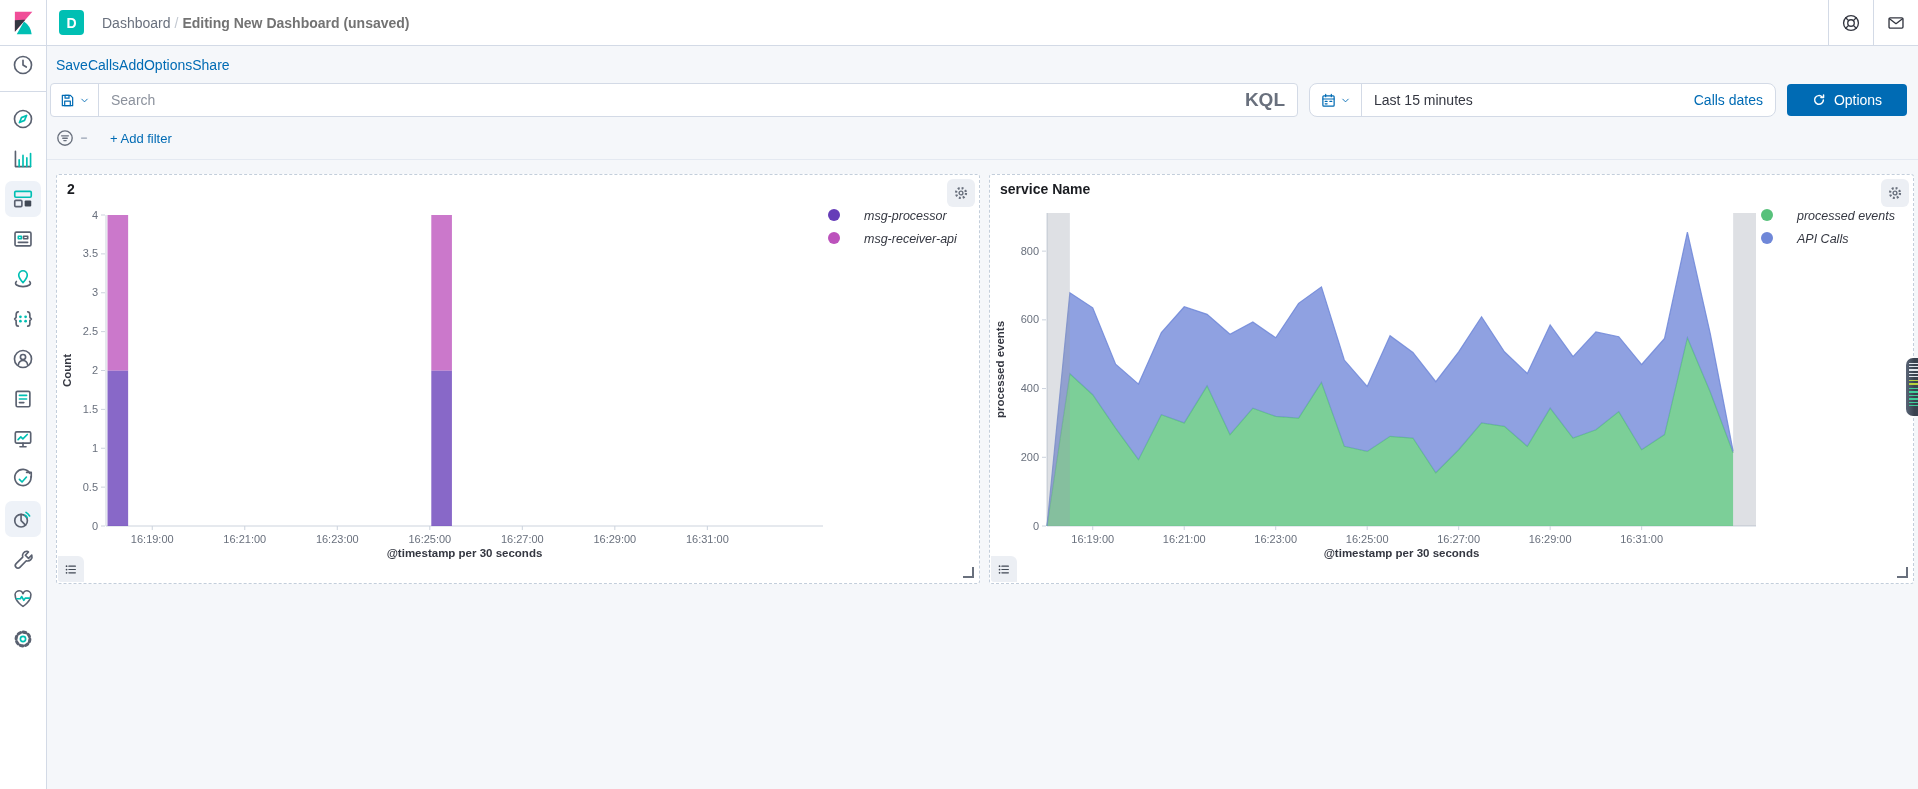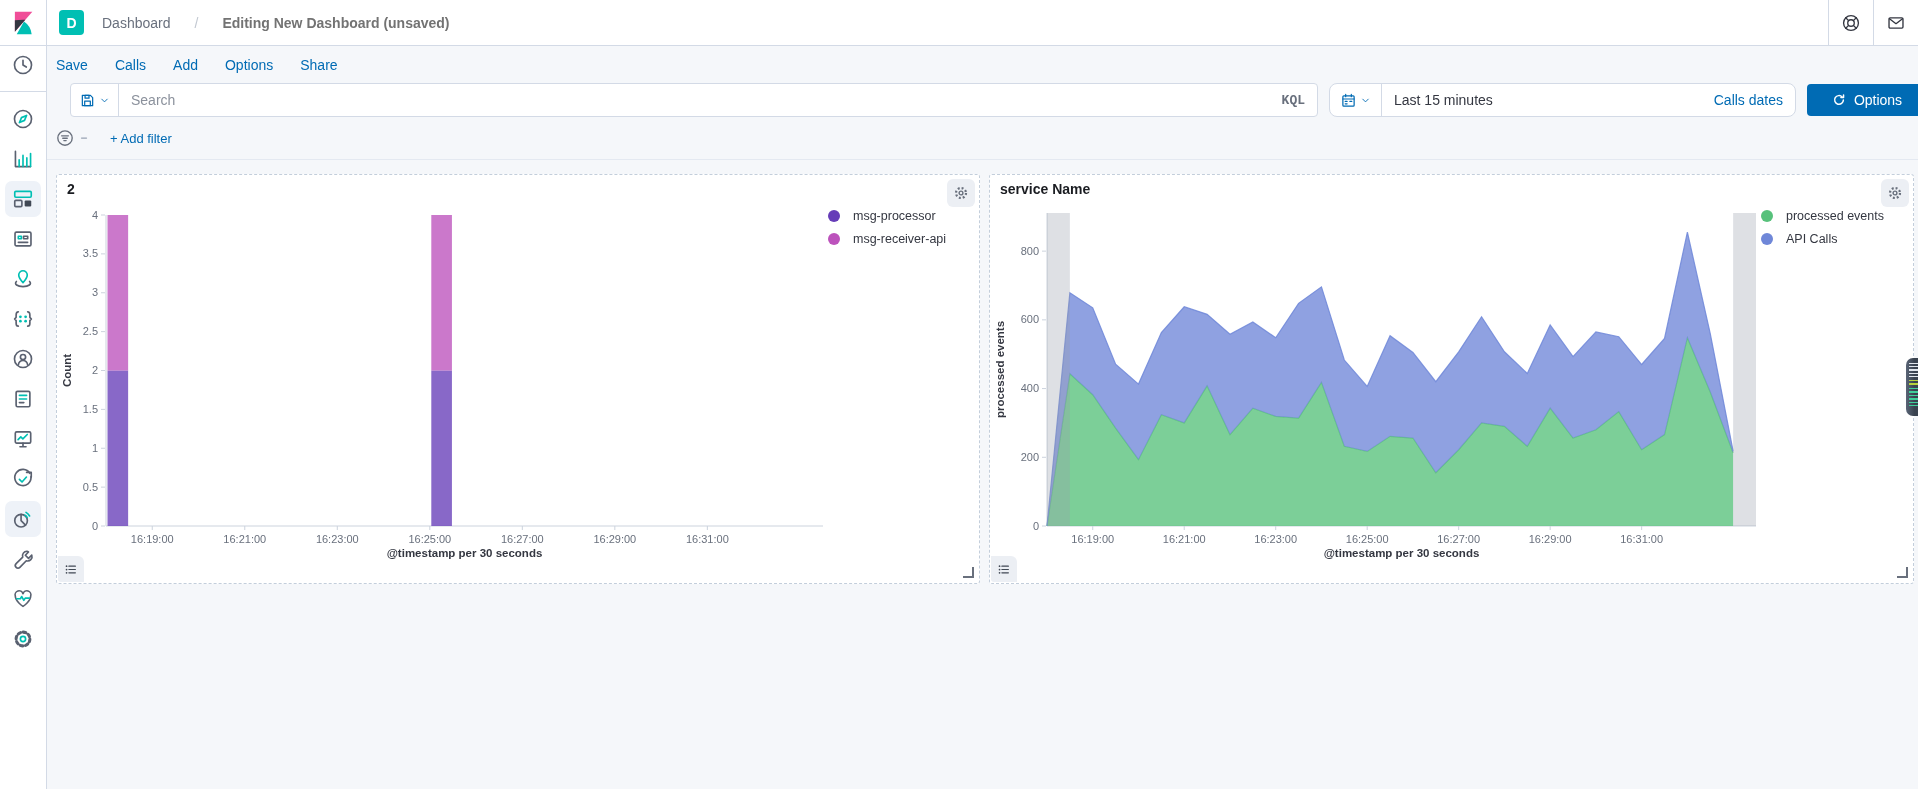--- a/index.html
+++ b/index.html
@@ -12,48 +12,48 @@
   .blue-ic{fill:none;stroke:#006bb4;stroke-width:1.3;stroke-linecap:round;stroke-linejoin:round}
   .dark-ic{fill:none;stroke:#343741;stroke-width:1.2;stroke-linecap:round;stroke-linejoin:round}
 
   
   header{position:absolute;top:0;left:0;width:1918px;height:45px;background:#fff;
          border-bottom:1px solid #d3dae6;display:flex;align-items:center;z-index:5;}
   .logo-box{width:46px;height:45px;display:flex;align-items:center;justify-content:center;
             border-right:1px solid #d3dae6;cursor:pointer;}
   .app-badge{width:25px;height:25px;margin-left:12px;border-radius:4px;background:#00bfb3;color:#fff;
              font-weight:bold;font-size:14px;display:flex;align-items:center;justify-content:center;}
-  .breadcrumbs{margin-left:18px;font-size:14px;display:flex;align-items:center;gap:24px;}
+  .breadcrumbs{margin-left:18px;font-size:14px;display:flex;align-items:center;gap:4px;}
   .breadcrumbs a{color:#69707d;text-decoration:none;cursor:pointer;}
   .crumb-sep{color:#c2c8d1;}
   .crumb-current{color:#737373;font-weight:600;}
   .header-icons{margin-left:auto;display:flex;height:45px;}
   .h-btn{width:45px;height:45px;border:none;background:none;display:flex;align-items:center;
          justify-content:center;border-left:1px solid #d3dae6;cursor:pointer;}
 
   
   aside{position:absolute;top:45px;left:0;width:46px;height:744px;background:#fff;
         border-right:1px solid #d3dae6;display:flex;flex-direction:column;align-items:center;z-index:4;}
   .side-btn{width:36px;height:36px;margin:2px 0;border-radius:7px;border:none;background:none;
             display:flex;align-items:center;justify-content:center;cursor:pointer;}
   .side-btn.sel{background:#eef2f8;}
   .side-div{width:46px;border-bottom:1px solid #d3dae6;margin:6px 0 7px;}
 
   
   .main{position:absolute;top:45px;left:46px;width:1872px;height:744px;background:#f5f7fa;}
   .toolbar{padding:0 0 0 0;border-bottom:1px solid #e4e9f1;}
-  .edit-menu{display:flex;gap:27px;padding:12px 10px 9px 10px;font-size:14px;}
+  .edit-menu{display:flex;padding:12px 10px 9px 10px;font-size:14px;}
   .edit-menu a{color:#006bb4;text-decoration:none;cursor:pointer;}
-  .query-row{display:flex;align-items:center;padding:0 24px;gap:11px;height:36px;}
+  .query-row{display:flex;align-items:center;padding:0 4px;gap:11px;height:36px;}
   .query-input{flex:0 0 1246px;height:32px;background:#fff;border:1px solid #d3dae6;border-radius:4px;
                display:flex;align-items:center;}
   .save-q{height:32px;width:48px;display:flex;align-items:center;justify-content:center;gap:4px;
           border:none;background:none;border-right:1px solid #d3dae6;cursor:pointer;}
   .q-placeholder{flex:1;padding:0 12px;color:#8b919c;font-size:14px;cursor:text;}
-  .kql{border:none;background:none;color:#69707d;font-weight:600;font-size:13px;padding:0 12px;cursor:pointer;font-family:Liberation Mono, monospace;}
+  .kql{border:none;background:none;color:#69707d;font-weight:600;font-size:19px;padding:0 12px;cursor:pointer;}
   .date-picker{flex:0 0 465px;height:32px;background:#fff;border:1px solid #d3dae6;border-radius:8px;
                display:flex;align-items:center;}
   .date-btn{height:32px;width:52px;display:flex;align-items:center;justify-content:center;gap:4px;
             border:none;background:none;border-right:1px solid #d3dae6;cursor:pointer;}
   .date-text{flex:1;padding:0 12px;font-size:14px;color:#343741;cursor:pointer;}
   .show-dates{border:none;background:none;color:#006bb4;font-size:14px;padding:0 12px;cursor:pointer;}
   .refresh{flex:0 0 120px;height:32px;background:#006bb4;color:#fff;border:none;border-radius:4px;
            font-size:14px;font-weight:500;display:flex;align-items:center;justify-content:center;gap:8px;cursor:pointer;}
   .filter-row{display:flex;align-items:center;padding:11px 10px 12px;gap:7px;}
   .filter-btn{border:none;background:none;display:flex;align-items:center;gap:5px;cursor:pointer;padding:0;}
@@ -63,21 +63,21 @@
   .dash{position:relative;height:620px;}
   .panel{position:absolute;top:14px;width:922px;height:408px;background:#fff;
          border:1px dashed #c3cedb;border-radius:3px;}
   .panel.p1{left:10px;}
   .panel.p2{left:943px;width:923px;}
   .p-title{position:absolute;top:6px;left:10px;font-size:14px;font-weight:700;color:#1a1c21;cursor:grab;}
   .gear{position:absolute;top:4px;right:4px;width:28px;height:28px;border:none;border-radius:6px;
         background:#eceff4;display:flex;align-items:center;justify-content:center;cursor:pointer;}
   .chart{position:absolute;top:0;left:0;}
   .legend{position:absolute;left:771px;top:34px;display:flex;flex-direction:column;gap:9px;}
-  .leg-item{display:flex;align-items:center;gap:13px;cursor:pointer;}
+  .leg-item{display:flex;align-items:flex-start;gap:24px;cursor:pointer;font-style:italic;}
   .leg-dot{width:12px;height:12px;border-radius:50%;flex:0 0 12px;}
   .leg-lbl{font-size:12.5px;color:#343741;white-space:nowrap;}
   .legend-toggle{position:absolute;left:1px;bottom:1px;width:26px;height:26px;border:none;
                  border-radius:0 6px 0 3px;background:#eceff4;display:flex;align-items:center;
                  justify-content:center;cursor:pointer;}
   .resize{position:absolute;right:5px;bottom:5px;width:9px;height:9px;
           border-right:2px solid #69707d;border-bottom:2px solid #69707d;cursor:se-resize;}
 
   .tick-lbl{font-size:11px;fill:#69707d;}
   .axis-title{font-size:11.5px;font-weight:700;fill:#343741;}

